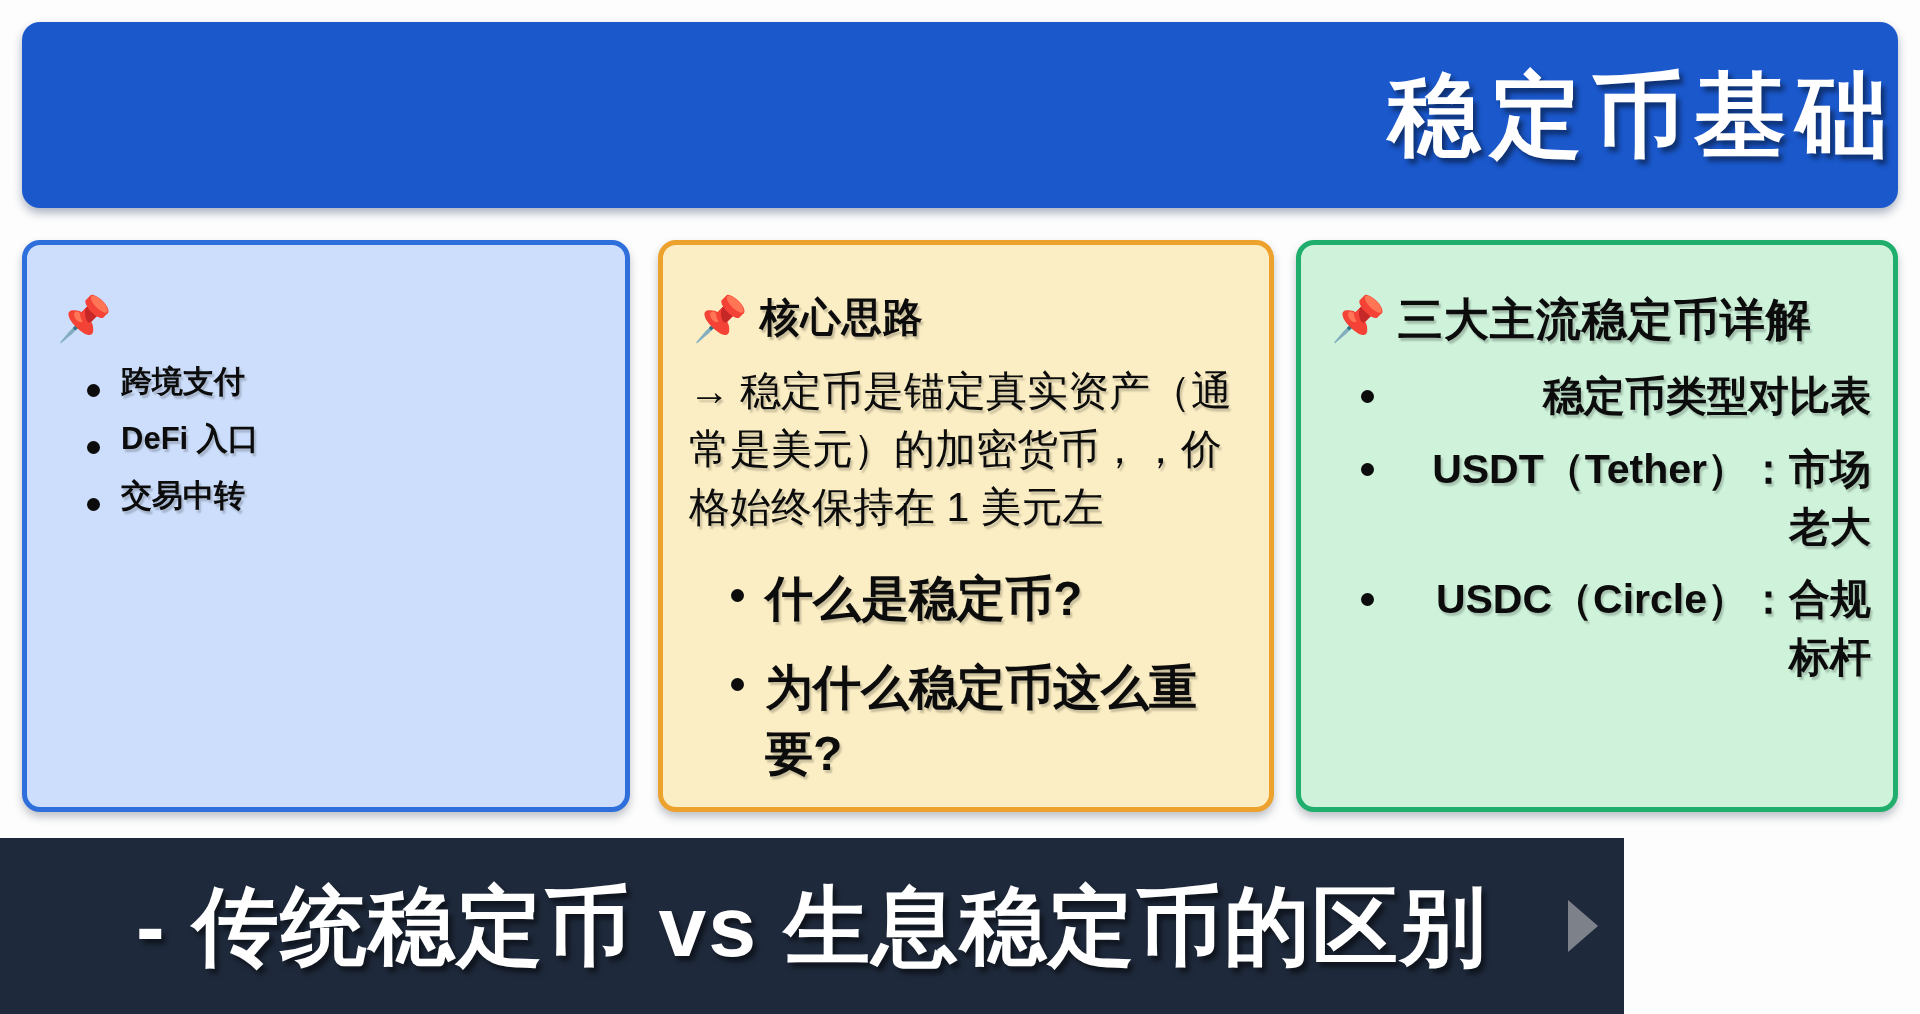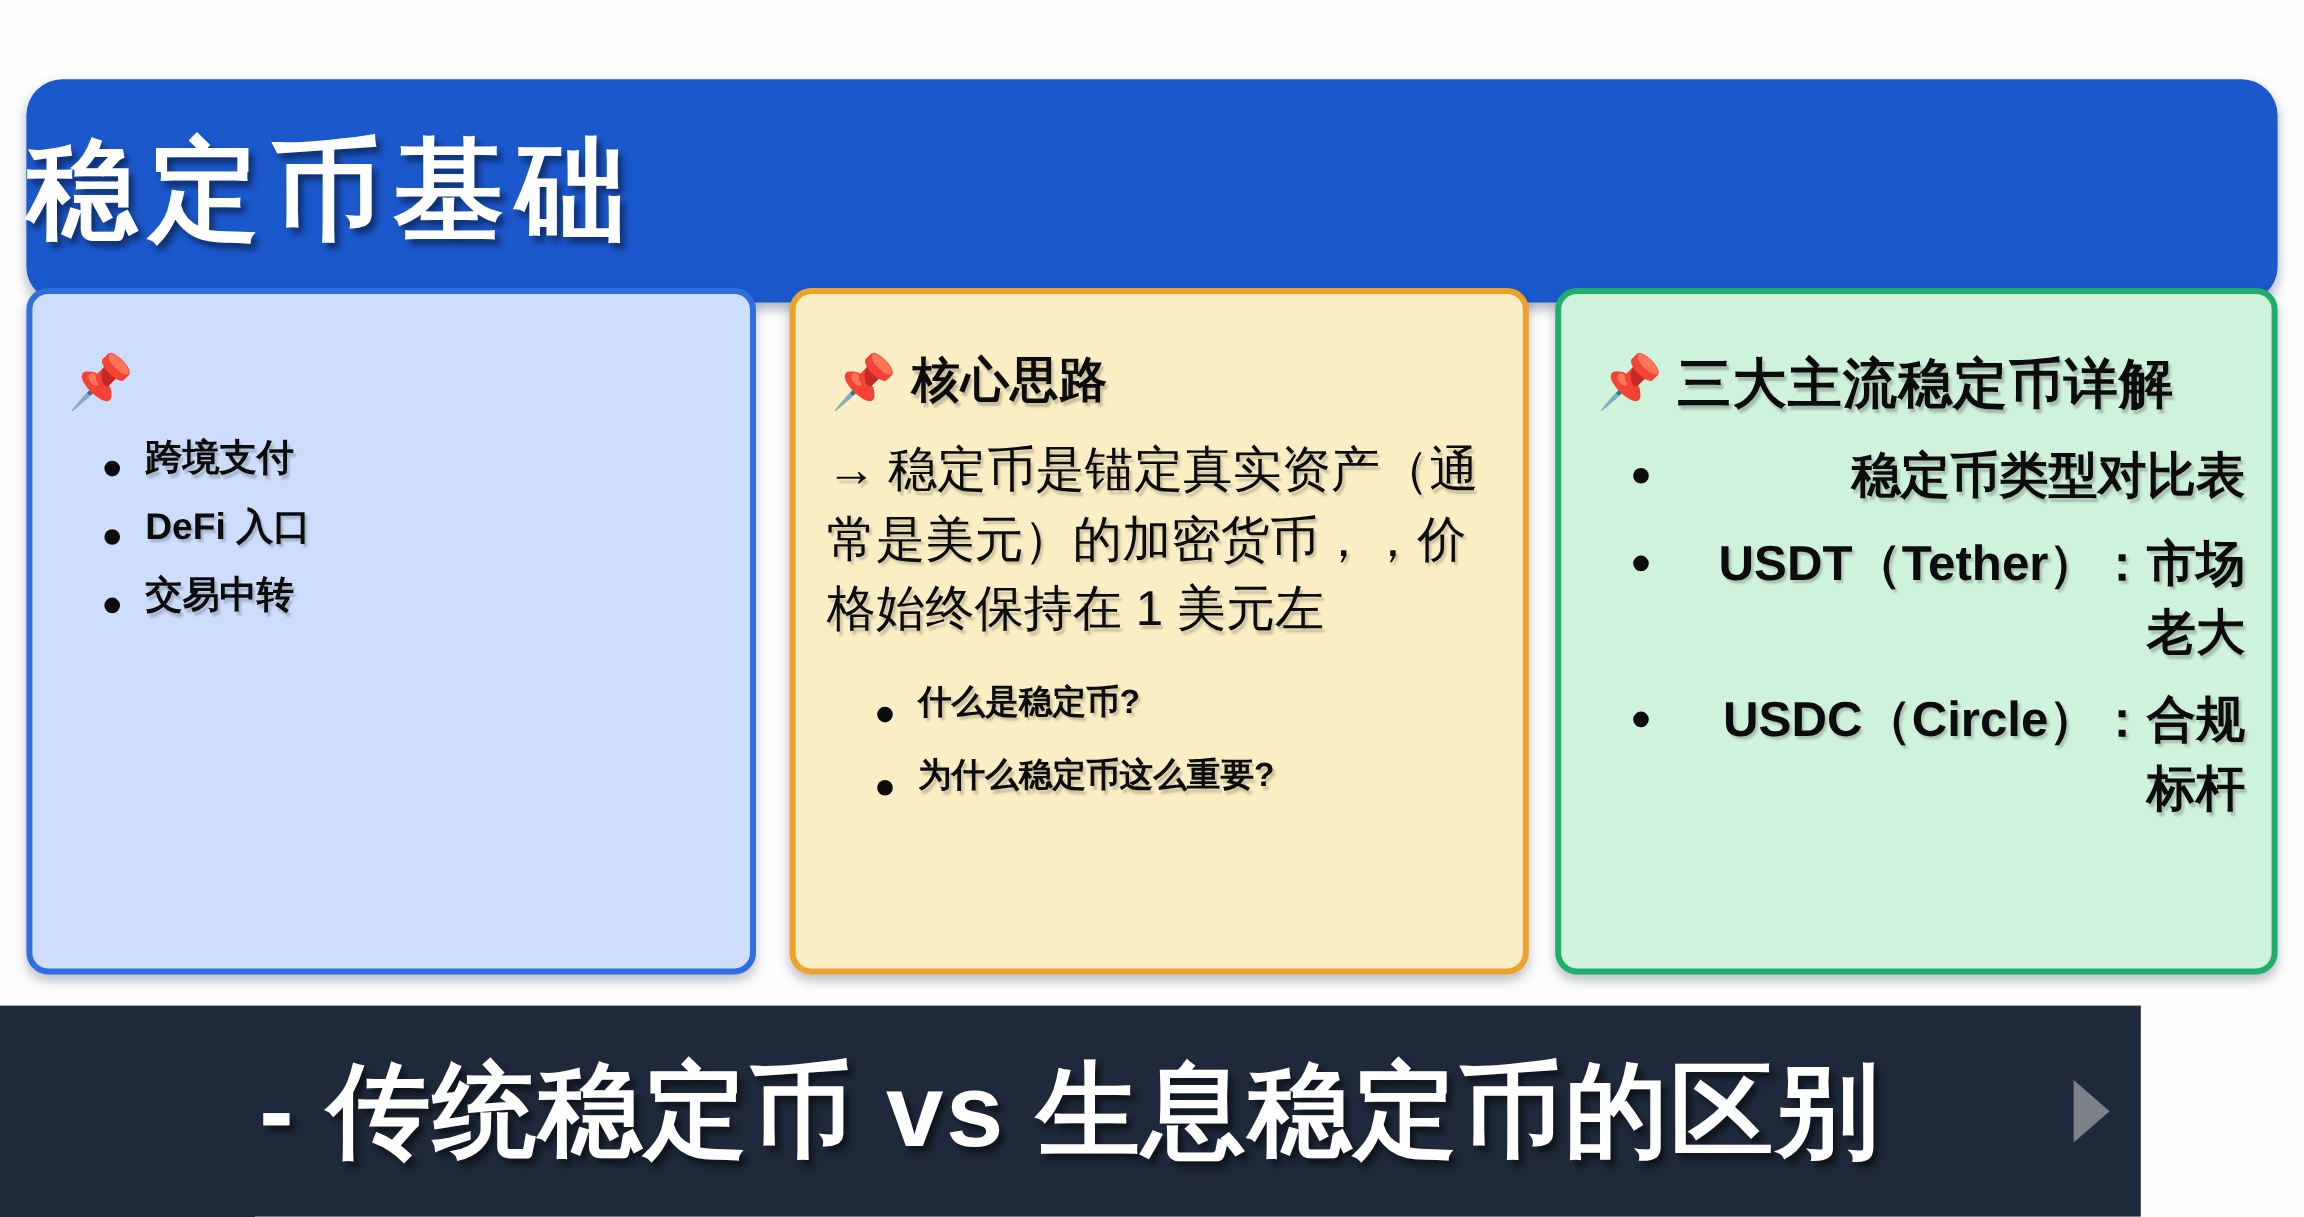--- a/index.html
+++ b/index.html
@@ -23,27 +23,26 @@
   }
 
   
   .header-banner {
     position: absolute;
     left: 22px;
     top: 22px;
     width: 1876px;
     height: 186px;
     background: #1a58cc;
-    border-radius: 30px;
+    border-radius: 18px;
     box-shadow: 0 5px 10px rgba(20, 40, 80, 0.35);
     display: flex;
     align-items: center;
-    justify-content: flex-start;
+    justify-content: flex-end;
     box-sizing: border-box;
-    margin-top: 44px;
   }
   .header-title {
     color: #ffffff;
     font-size: 92px;
     font-weight: 700;
     letter-spacing: 10px;
     line-height: 1;
     text-shadow: 4px 5px 5px rgba(0, 0, 0, 0.45);
     white-space: nowrap;
   }
@@ -143,28 +142,28 @@
   .lead-para {
     font-size: 41px;
     font-weight: 400;
     color: #0c0c0c;
     line-height: 1.42;
     margin: 0 0 30px 4px;
     text-shadow: 2px 3px 2px rgba(0, 0, 0, 0.2);
   }
   .lead-arrow { margin-right: 10px; }
   .card-orange ul.bullets { padding-left: 46px; }
-  .card-orange ul.bullets li { font-size: 28px; margin-bottom: 22px; }
+  .card-orange ul.bullets li { font-size: 48px; margin-bottom: 22px; }
 
   
   .bottom-bar {
     position: absolute;
     left: 0;
     top: 838px;
-    width: 1784px;
+    width: 1624px;
     height: 176px;
     background: #1e293b;
     display: flex;
     align-items: center;
     justify-content: center;
     box-sizing: border-box;
   }
   .bottom-text {
     color: #ffffff;
     font-size: 86px;

